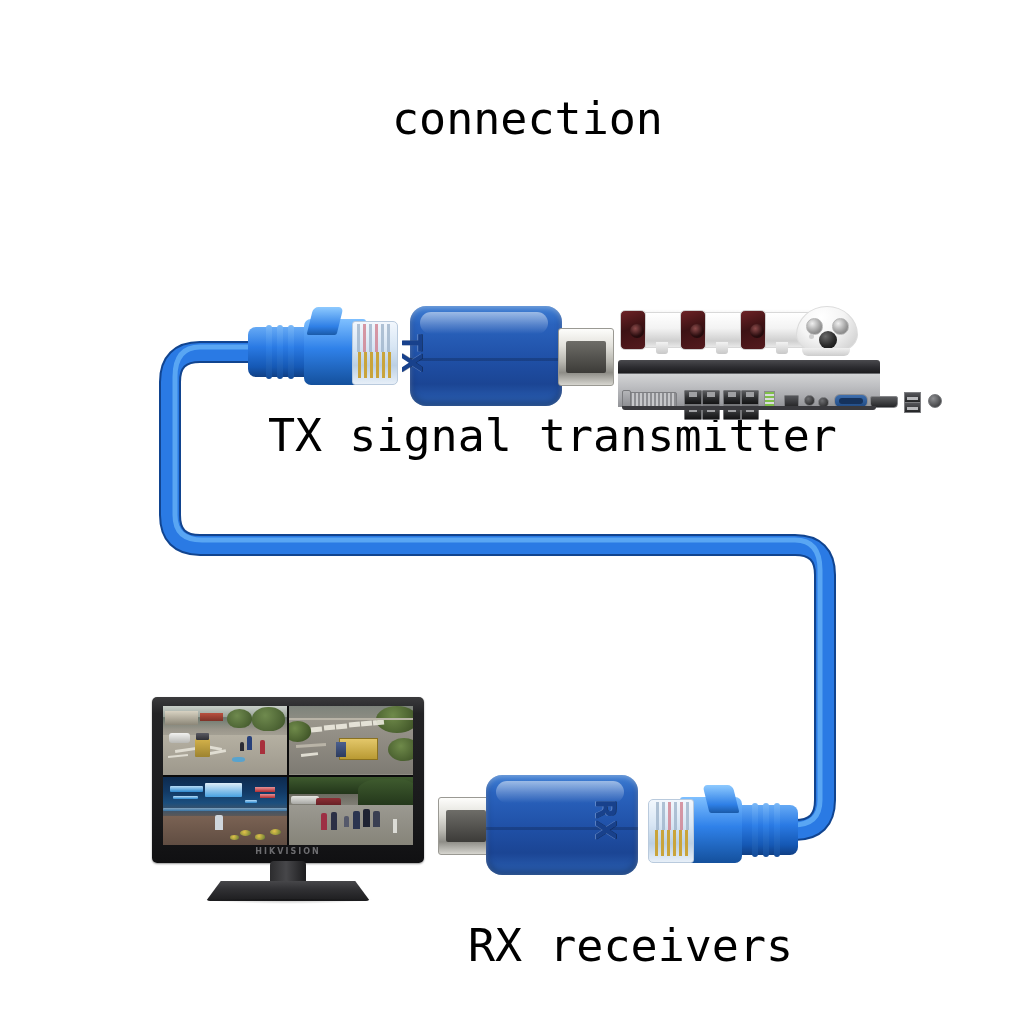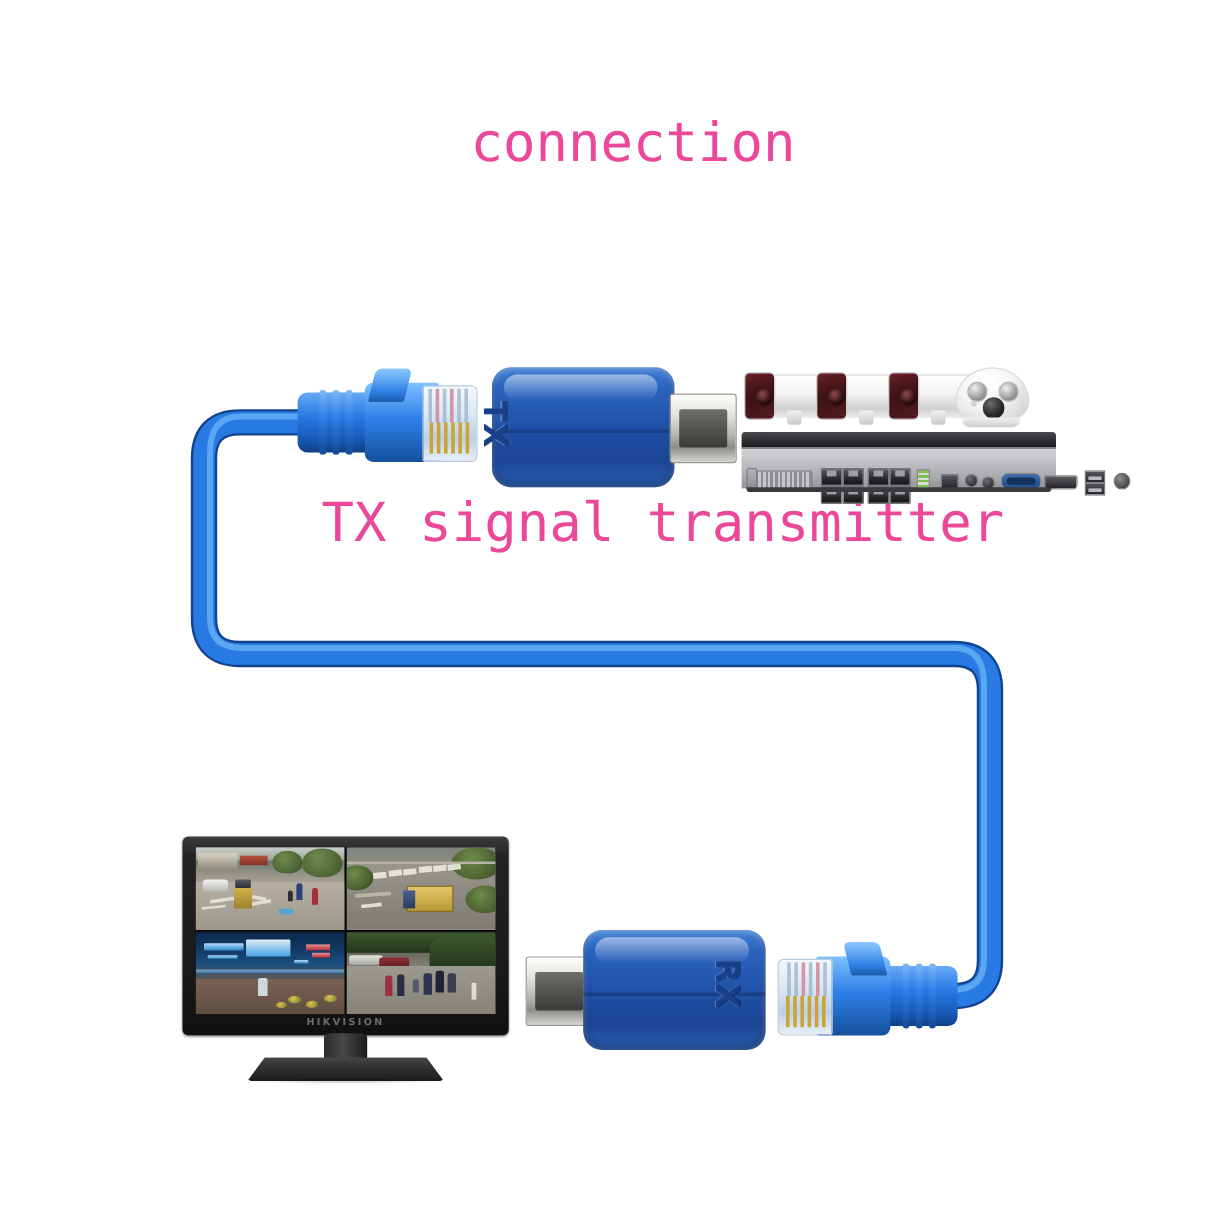--- a/index.html
+++ b/index.html
@@ -8,21 +8,21 @@
     background:#ffffff;
     font-family:"DejaVu Sans Mono","Liberation Mono",monospace;
     overflow:hidden;
     position:relative;
   }
   #stage{position:absolute;left:0;top:0;width:1024px;height:1024px;}
 
   
   .lbl{
     position:absolute;
-    color:#ec4899;
+    color:#000000;
     font-family:"DejaVu Sans Mono","Liberation Mono",monospace;
     white-space:nowrap;
     font-weight:400;
     letter-spacing:0px;
   }
   #title-connection{left:392px;top:92px;font-size:45px;}
   #label-tx{left:268px;top:409px;font-size:45px;text-align:right;}
   #label-rx{left:468px;top:919px;font-size:45px;}
 
   
@@ -560,14 +560,15 @@
       <div class="wire" style="left:34px;"></div>
       <div class="pin" style="left:5px;"></div>
       <div class="pin" style="left:11px;"></div>
       <div class="pin" style="left:17px;"></div>
       <div class="pin" style="left:23px;"></div>
       <div class="pin" style="left:29px;"></div>
       <div class="pin" style="left:35px;"></div>
     </div>
   </div>
 
+  <div class="lbl" id="label-rx">RX receivers</div>
 
 </div>
 
 </body></html>

